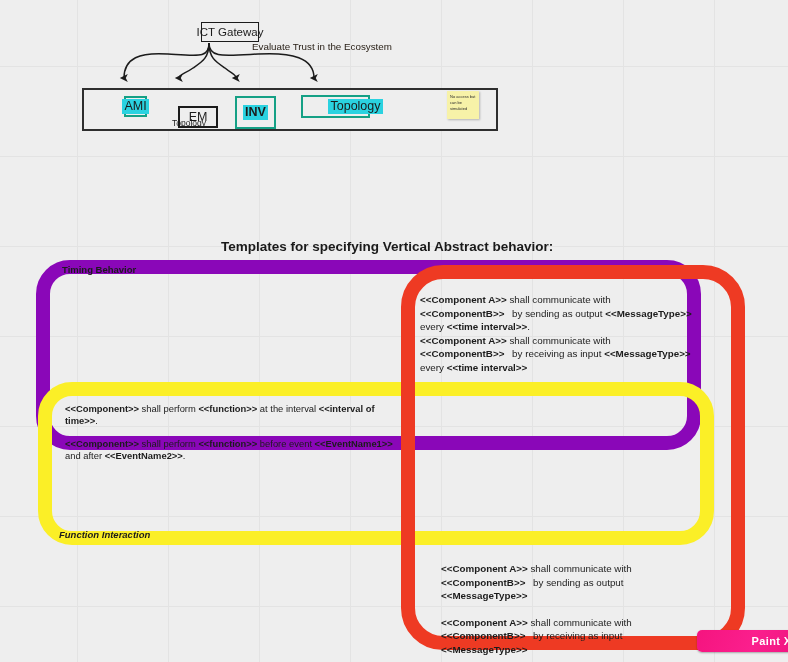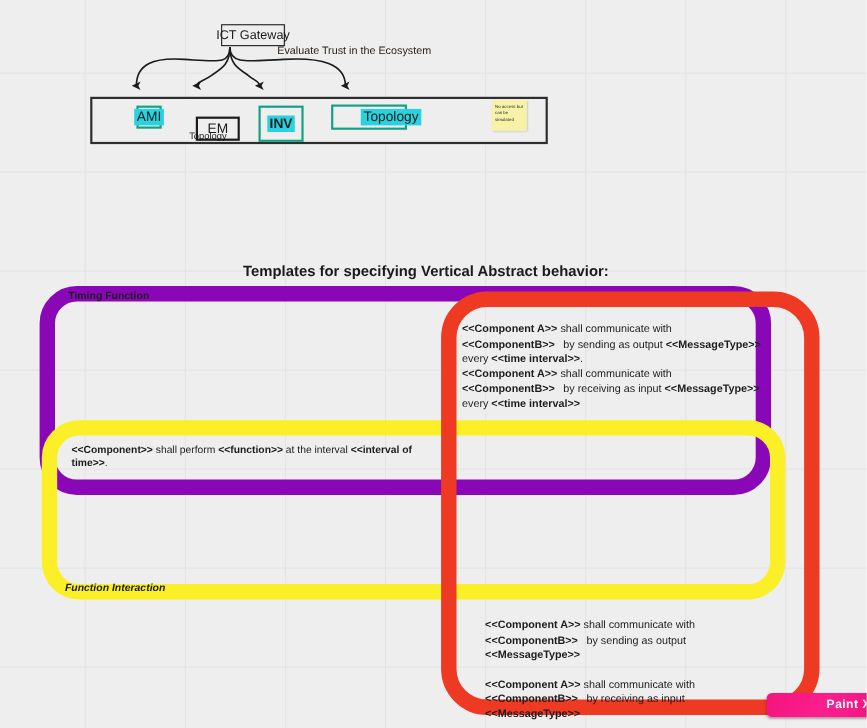--- a/index.html
+++ b/index.html
@@ -229,30 +229,33 @@
 
   <div id="servers-label">Topology</div>
 
   <div id="sticky-note">
     <span>No access but can be simulated</span>
   </div>
 
   <div id="section-title">Templates for specifying Vertical Abstract behavior:</div>
 
   <div id="purple-box" class="annot-box"></div>
-  <div id="label-timing" class="annot-label">Timing Function</div>
+  <div id="label-timing" class="annot-label">Timing Behavior</div>
 
   <div id="yellow-box" class="annot-box"></div>
   <div id="label-function" class="annot-label">Function Interaction</div>
 
   <div id="red-box" class="annot-box"></div>
 
   <div id="purple-text" class="tmpl-text">
     <div class="para">
       <b>&lt;&lt;Component&gt;&gt;</b><span> shall perform </span><b>&lt;&lt;function&gt;&gt;</b><span> at the interval </span><b>&lt;&lt;interval of time&gt;&gt;</b><span>.</span>
+    </div>
+    <div class="para">
+      <b>&lt;&lt;Component&gt;&gt;</b><span> shall perform </span><b>&lt;&lt;function&gt;&gt;</b><span> before event </span><b>&lt;&lt;EventName1&gt;&gt;</b><span> and after </span><b>&lt;&lt;EventName2&gt;&gt;</b><span>.</span>
     </div>
   </div>
 
   <div id="red-text-top" class="tmpl-text">
     <div>
       <b>&lt;&lt;Component A&gt;&gt;</b><span> shall communicate with </span><b>&lt;&lt;ComponentB&gt;&gt;</b><span class="ind"> by sending as output </span><b>&lt;&lt;MessageType&gt;&gt;</b><span> every </span><b>&lt;&lt;time interval&gt;&gt;</b><span>.</span>
     </div>
     <div>
       <b>&lt;&lt;Component A&gt;&gt;</b><span> shall communicate with </span><b>&lt;&lt;ComponentB&gt;&gt;</b><span class="ind"> by receiving as input </span><b>&lt;&lt;MessageType&gt;&gt;</b><span> every </span><b>&lt;&lt;time interval&gt;&gt;</b>
     </div>

